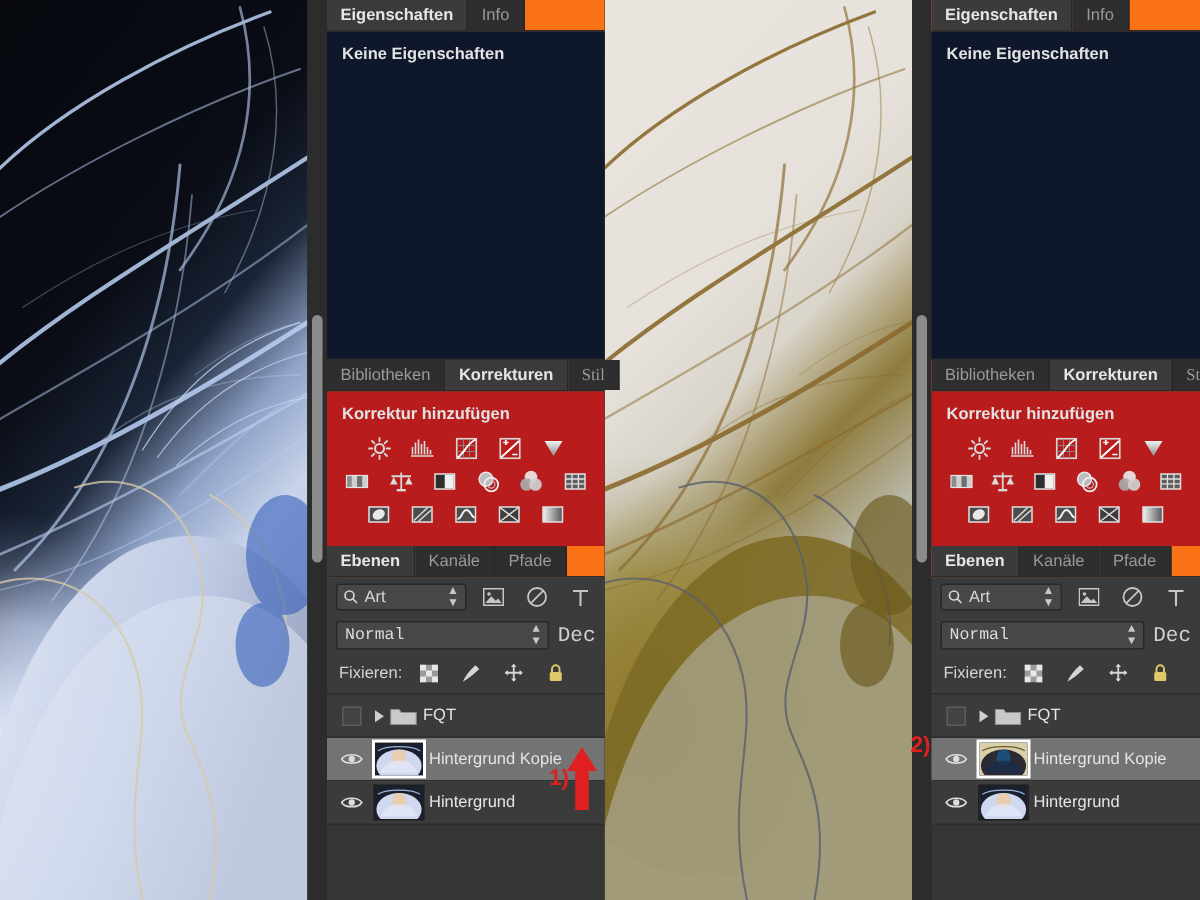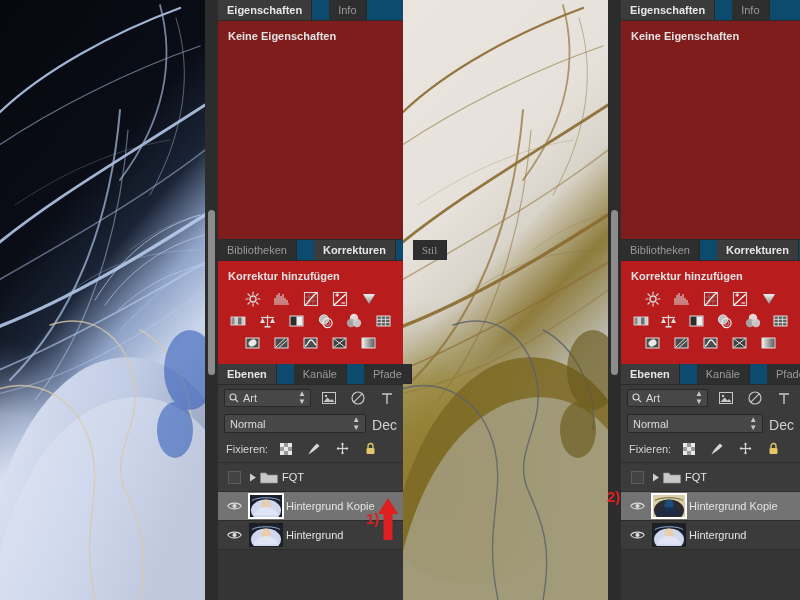--- a/index.html
+++ b/index.html
@@ -31,40 +31,39 @@
   }
 
   
   .panel-col { position: absolute; top: 0; height: 600px; background: #353535; }
   #col-left  { left: 218px; width: 185px; }
   #col-right { left: 621px; width: 179px; }
 
   
   .tabstrip {
     display: flex; align-items: stretch;
-    height: 21px; background: #0c4a6e;
+    height: 21px; background: #f97316;
     border-bottom: 1px solid #2a2a2a;
-    gap: 17px;
   }
   .tab {
     padding: 0 9px; display: flex; align-items: center;
     font-size: 11px; color: #9a9a9a; background: #2e2e2e;
     white-space: nowrap;
     border-right: 1px solid #272727;
   }
   .tab.active { background: #3b3b3b; color: #e6e6e6; font-weight: bold; }
   .tab.partial { color: #9a9a9a; font-family: Liberation Serif, serif; }
 
   .panel-title {
     font-size: 11px; color: #e2e2e2; font-weight: bold;
     padding: 9px 10px 6px 10px;
   }
 
   
-  .props-panel { height: 219px; background: #7f1d1d; position: relative; }
+  .props-panel { height: 219px; background: #0f172a; position: relative; }
   .props-panel::after {
     content:""; position:absolute; left:0; right:0; bottom:0;
     height:1px; background:#2c2c2c;
   }
 
   
   .corr-panel { background: #b91c1c; padding-bottom: 8px; }
   .icon-rows { padding: 2px 10px 0 10px; }
   .icon-row { display: flex; justify-content: center; gap: 9px; margin-bottom: 5px; }
   .ic { width: 20px; height: 17px; display: inline-flex; align-items:center; justify-content:center; }
@@ -78,21 +77,21 @@
     display: flex; align-items: center; gap: 4px;
     height: 18px; width: 88px; padding: 0 4px;
     background: #474747; border: 1px solid #282828; border-radius: 2px;
     font-size: 11px; color: #d8d8d8;
   }
   .filter-select .lbl { flex: 1; }
   .stepper { color: #c8c8c8; font-size: 8px; line-height: 8px; text-align:center; }
 
   .filtericons { display: flex; align-items: center; gap: 9px; margin-left: 8px; }
 
-  .blend-row { display:flex; align-items:flex-end; gap: 6px; padding: 3px 6px; }
+  .blend-row { display:flex; align-items:center; gap: 6px; padding: 3px 6px; font-family: Liberation Mono, monospace; }
   .blend-select {
     display:flex; align-items:center;
     height: 19px; width: 155px; padding: 0 5px;
     background: #474747; border: 1px solid #282828; border-radius: 2px;
     font-size: 11px; color: #dcdcdc;
   }
   .blend-select .lbl { flex:1; }
   .opacity-label { font-size: 14px; color: #d0d0d0; white-space: nowrap; }
 
   .lock-row { display:flex; align-items:center; gap: 8px; padding: 4px 8px 5px 8px; }

